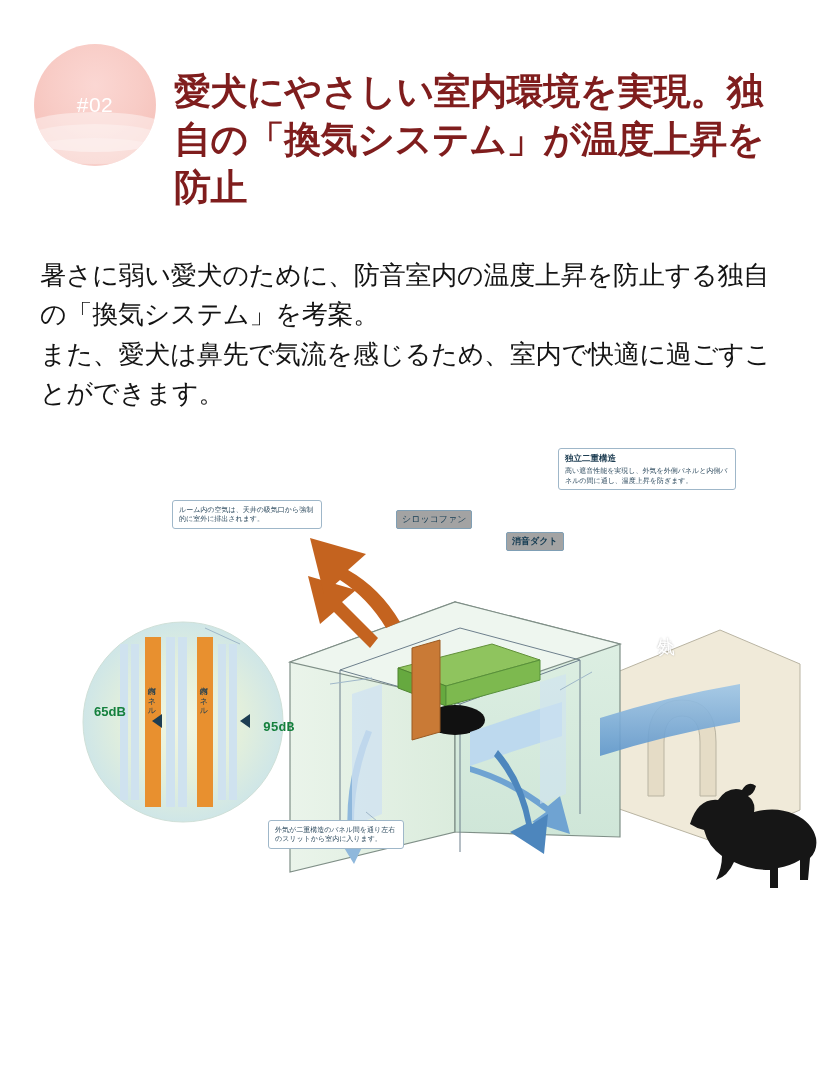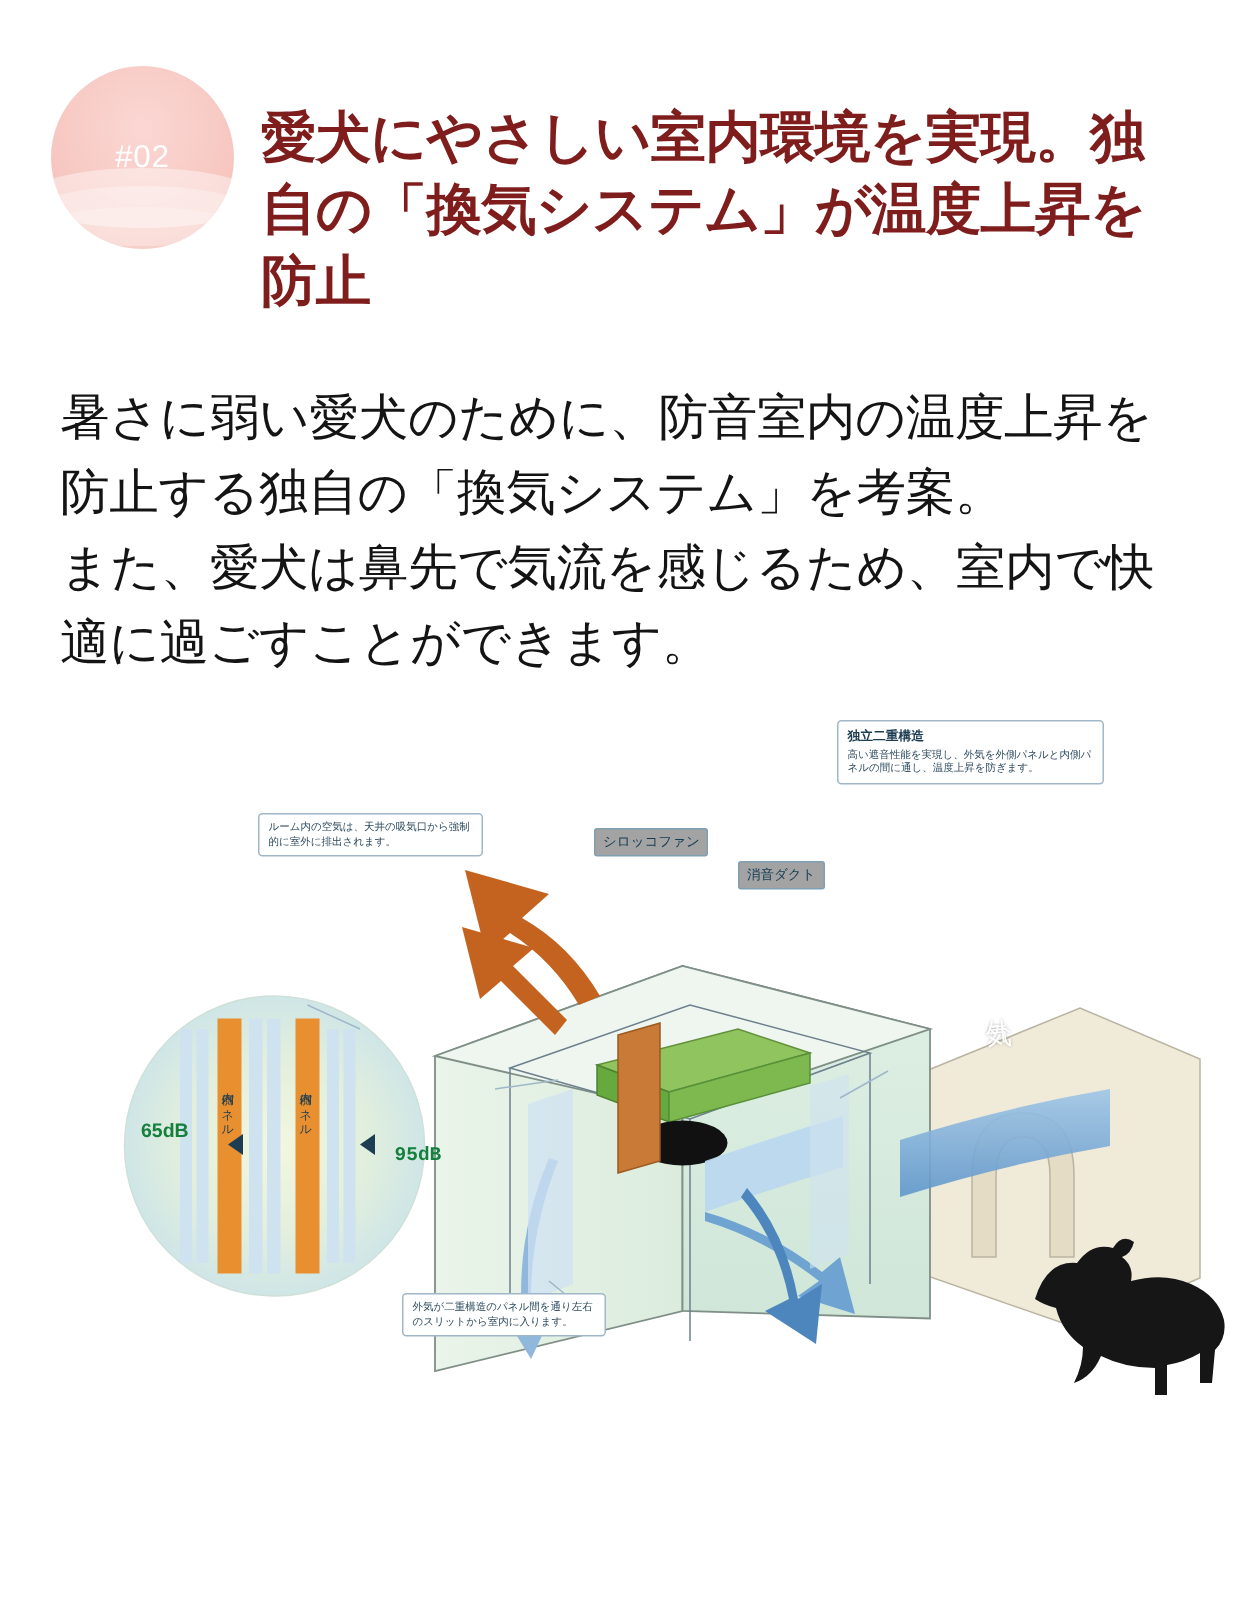--- a/index.html
+++ b/index.html
@@ -67,23 +67,23 @@
     font-weight: 700;
     font-family: "DejaVu Serif", serif;
     color: #7f1d1d;
     letter-spacing: -0.5px;
     padding-top: 2px;
   }
 
   
   .body-copy {
     padding: 20px 42px 0 40px;
-    font-size: 33px;
+    font-size: 26px;
     line-height: 1.52;
-    font-family: Liberation Mono, monospace;
+    font-family: Liberation Serif, serif;
     color: #141414;
     letter-spacing: -0.2px;
   }
   .body-copy p { margin: 0 0 0 0; }
 
   
   .diagram {
     position: relative;
     width: 822px;
     height: 470px;
@@ -238,36 +238,36 @@
       <path d="M600 286 q70 -22 140 -34 l0 38 q-70 12 -140 34 z" fill="url(#gBlueFlow)" opacity="0.9"></path>
 
       <path d="M690 392 q8 -26 28 -24 q10 -14 24 -10 q6 -10 14 -4 q-2 8 -8 10 q8 6 6 16 q22 -6 40 2 q18 8 22 24 q2 12 -6 20 l-2 22 l-8 0 l0 -20 q-10 6 -22 8 l0 20 l-8 0 l0 -18 q-20 0 -36 -8 q-6 14 -18 18 q6 -12 6 -24 q-14 -10 -18 -26 q-8 -2 -14 -6 z" fill="#161616"></path>
 
       <line x1="592" y1="240" x2="560" y2="258" stroke="#9fb7c9" stroke-width="1"></line>
       <line x1="330" y1="252" x2="372" y2="246" stroke="#9fb7c9" stroke-width="1"></line>
       <line x1="205" y1="196" x2="240" y2="212" stroke="#9fb7c9" stroke-width="1"></line>
       <line x1="388" y1="398" x2="366" y2="380" stroke="#9fb7c9" stroke-width="1"></line>
     </svg>
 
-    <div class="note" style="left:558px; top:6px; width:178px;">
+    <div class="note" style="left:558px; top:16px; width:178px;">
       <b>独立二重構造</b>
       <span>高い遮音性能を実現し、外気を外側パネルと内側パネルの間に通し、温度上昇を防ぎます。</span>
     </div>
 
     <div class="note" style="left:172px; top:68px; width:150px;">
       <span>ルーム内の空気は、天井の吸気口から強制的に室外に排出されます。</span>
     </div>
 
 
     <div class="note" style="left:268px; top:388px; width:136px;">
       <span>外気が二重構造のパネル間を通り左右のスリットから室内に入ります。</span>
     </div>
 
     <div class="tag" style="left:396px; top:78px;">シロッコファン</div>
-    <div class="tag" style="left:492px; top:100px;">消音ダクト</div>
+    <div class="tag" style="left:506px; top:100px;font-weight:bold;">消音ダクト</div>
 
     <div class="db-label" style="left:94px; top:272px;">65dB</div>
     <div class="db-label" style="left:263px; top:288px;font-family:Liberation Mono, monospace;">95dB</div>
 
     <div class="panel-vert" style="left:146px; top:248px;">内側パネル</div>
     <div class="panel-vert" style="left:198px; top:248px;">内側パネル</div>
 
     <div class="intake-label" style="left:652px; top:192px;">外気</div>
   </div>
 

